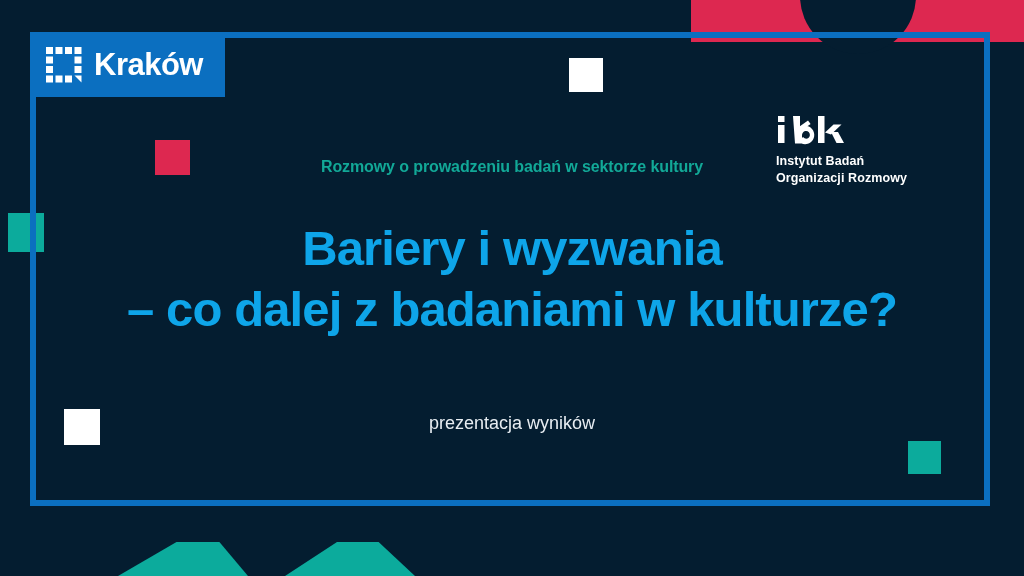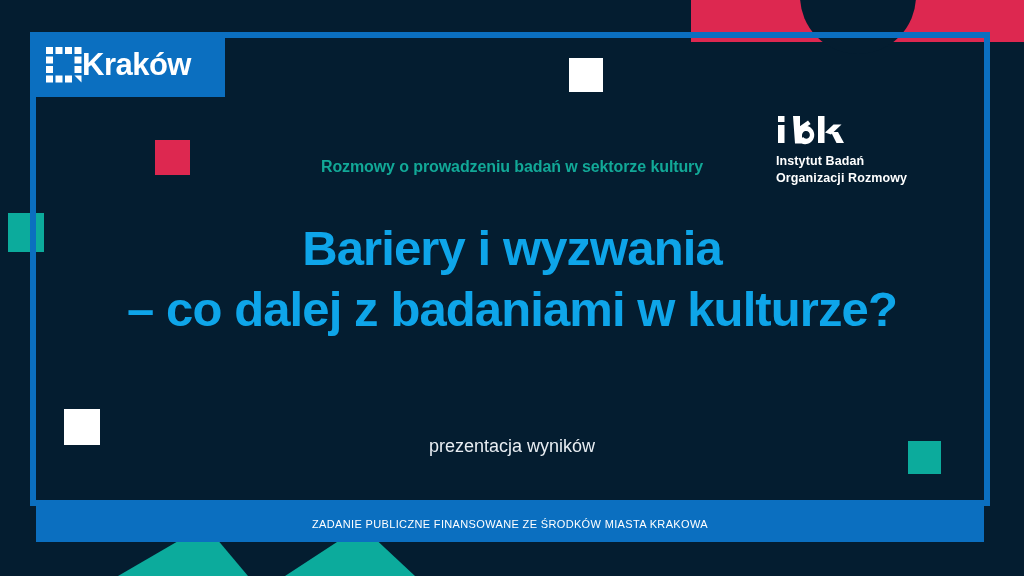--- a/index.html
+++ b/index.html
@@ -52,21 +52,21 @@
   .frame{
     position:absolute;left:30px;top:32px;width:960px;height:474px;
     border:6px solid #0b6fc0;box-sizing:border-box;
     background:transparent;
   }
 
   
   .krakow-badge{
     position:absolute;left:30px;top:32px;
     width:195px;height:65px;background:#0b6fc0;
-    display:flex;align-items:center;gap:0;
+    display:flex;align-items:center;gap:12px;
     padding-left:16px;box-sizing:border-box;
   }
   .krakow-mark{width:36px;height:36px;flex:0 0 auto;}
   .krakow-word{
     color:#ffffff;font-size:31px;font-weight:600;
     letter-spacing:-0.5px;line-height:1;
     font-family:"Liberation Sans","DejaVu Sans",sans-serif;
   }
 
   
@@ -87,21 +87,21 @@
     font-size:16px;font-weight:bold;letter-spacing:-0.1px;
   }
   .title{
     position:absolute;left:0;right:0;top:218px;
     text-align:center;color:#0ea5e9;
     font-size:49px;font-weight:bold;line-height:1.24;
     letter-spacing:-0.9px;
   }
   .title .l2{display:block;}
   .subtext{
-    position:absolute;left:0;right:0;top:433px;
+    position:absolute;left:0;right:0;top:410px;
     text-align:center;color:#e8edf2;
     font-size:18px;font-weight:400;line-height:1.5;
   }
 
   
   .footer{
     position:absolute;left:36px;top:506px;width:948px;height:36px;
     background:#0b6fc0;
     display:flex;align-items:center;justify-content:center;
   }
@@ -176,17 +176,14 @@
 
   <div class="title">
     <span class="l1">Bariery i wyzwania</span>
     <span class="l2">– co dalej z badaniami w kulturze?</span>
   </div>
 
   <div class="subtext">
     <div>prezentacja wyników</div>
   </div>
 
-  <div class="footer">
-    <span class="footer-text">ZADANIE PUBLICZNE FINANSOWANE ZE ŚRODKÓW MIASTA KRAKOWA</span>
-  </div>
 
 </div>
 
 </body></html>

